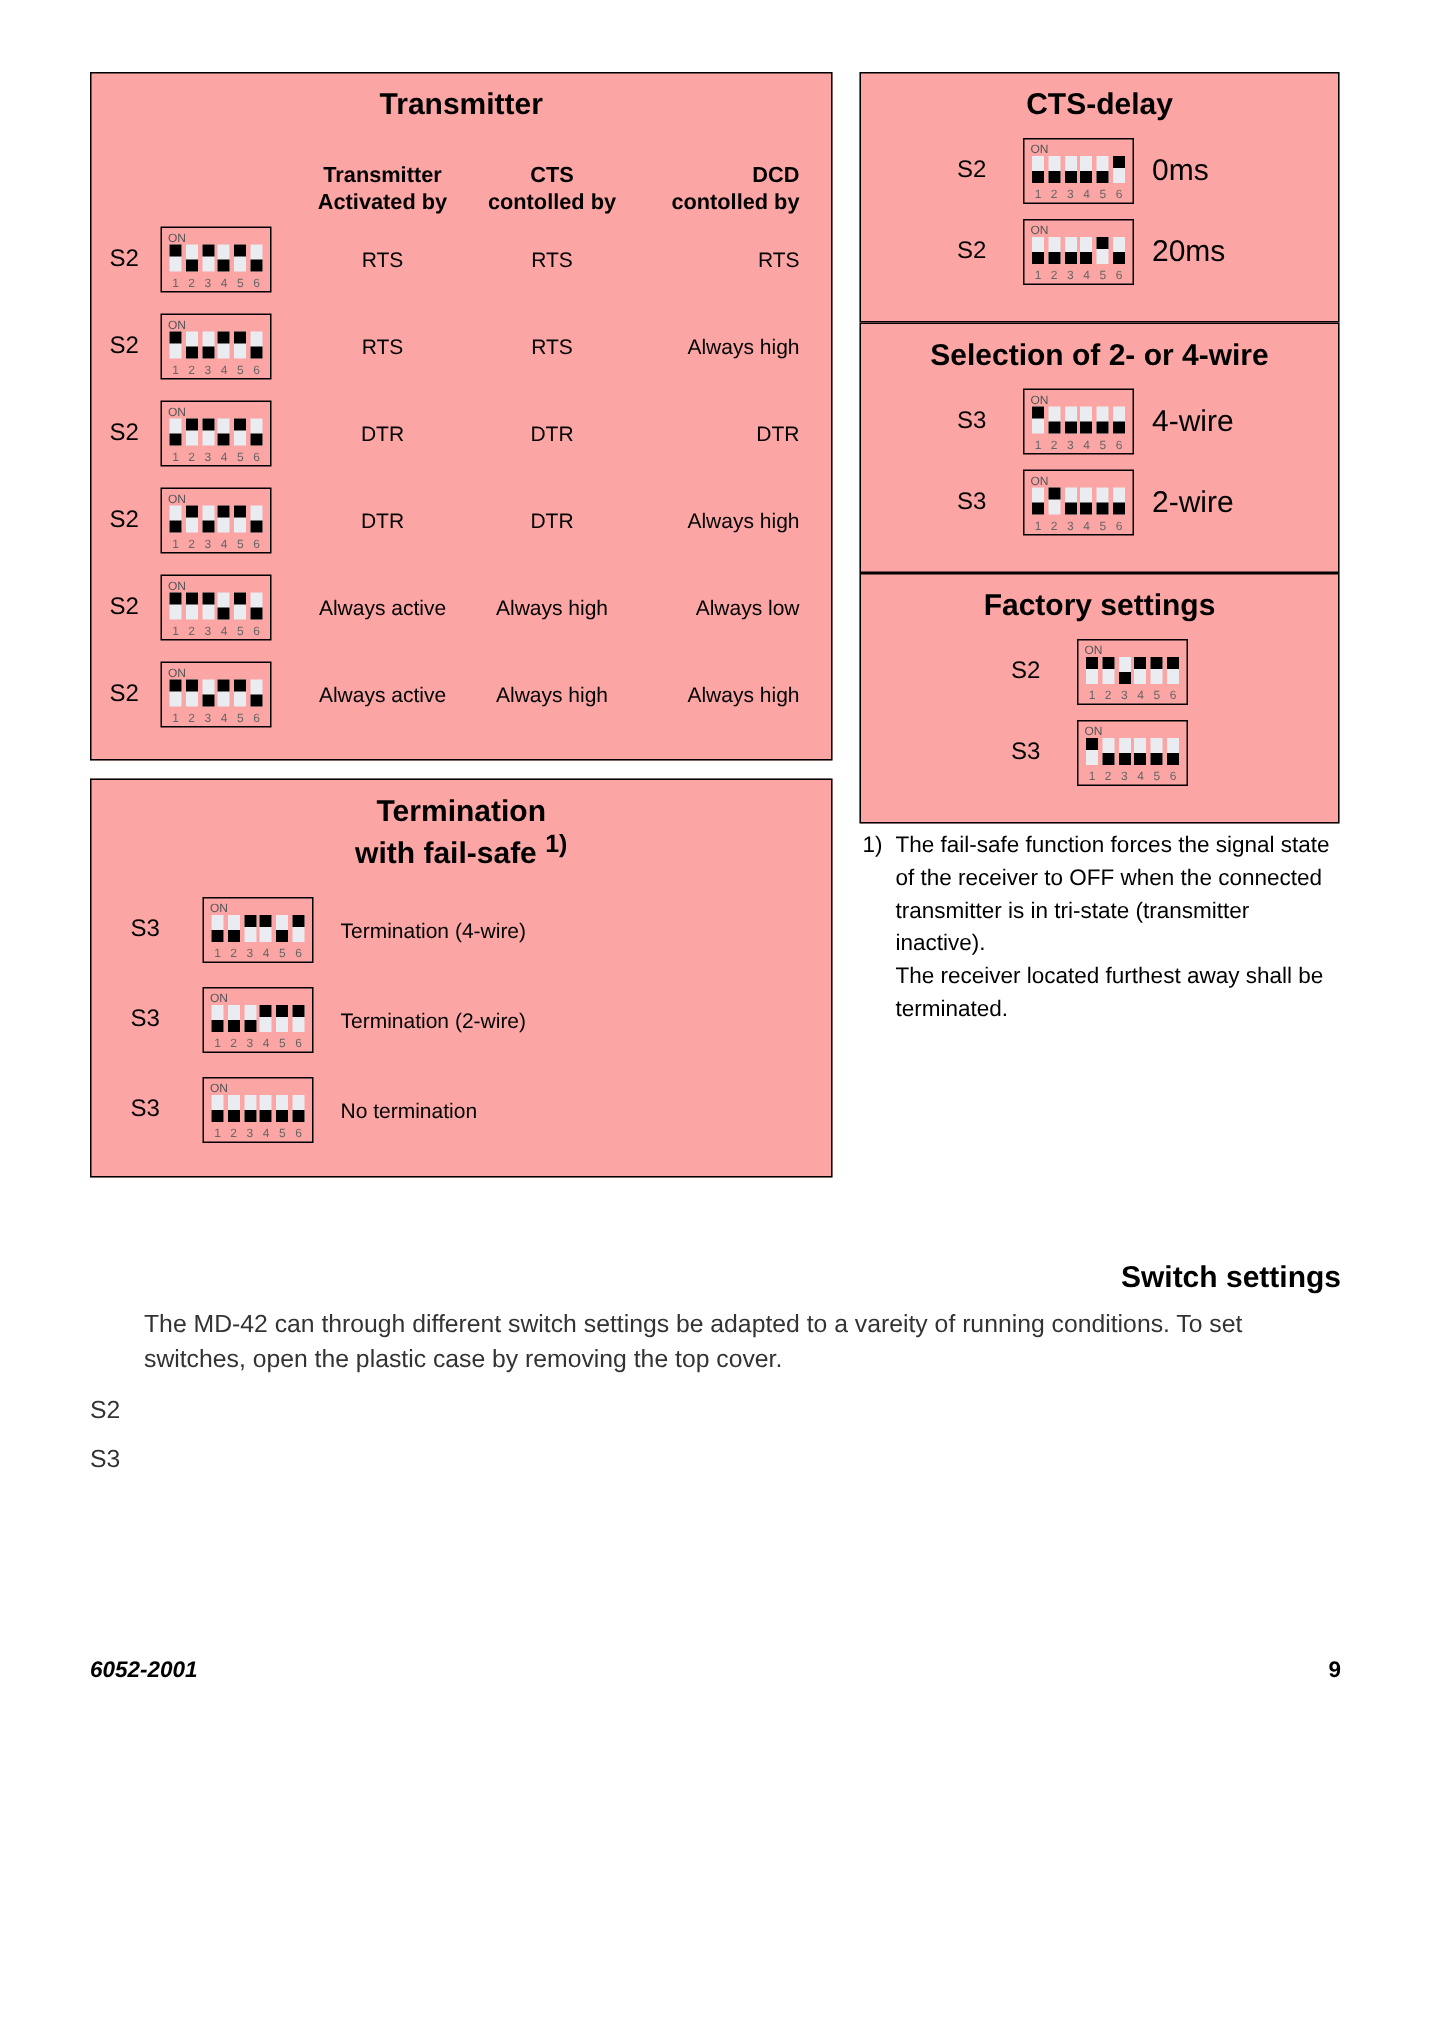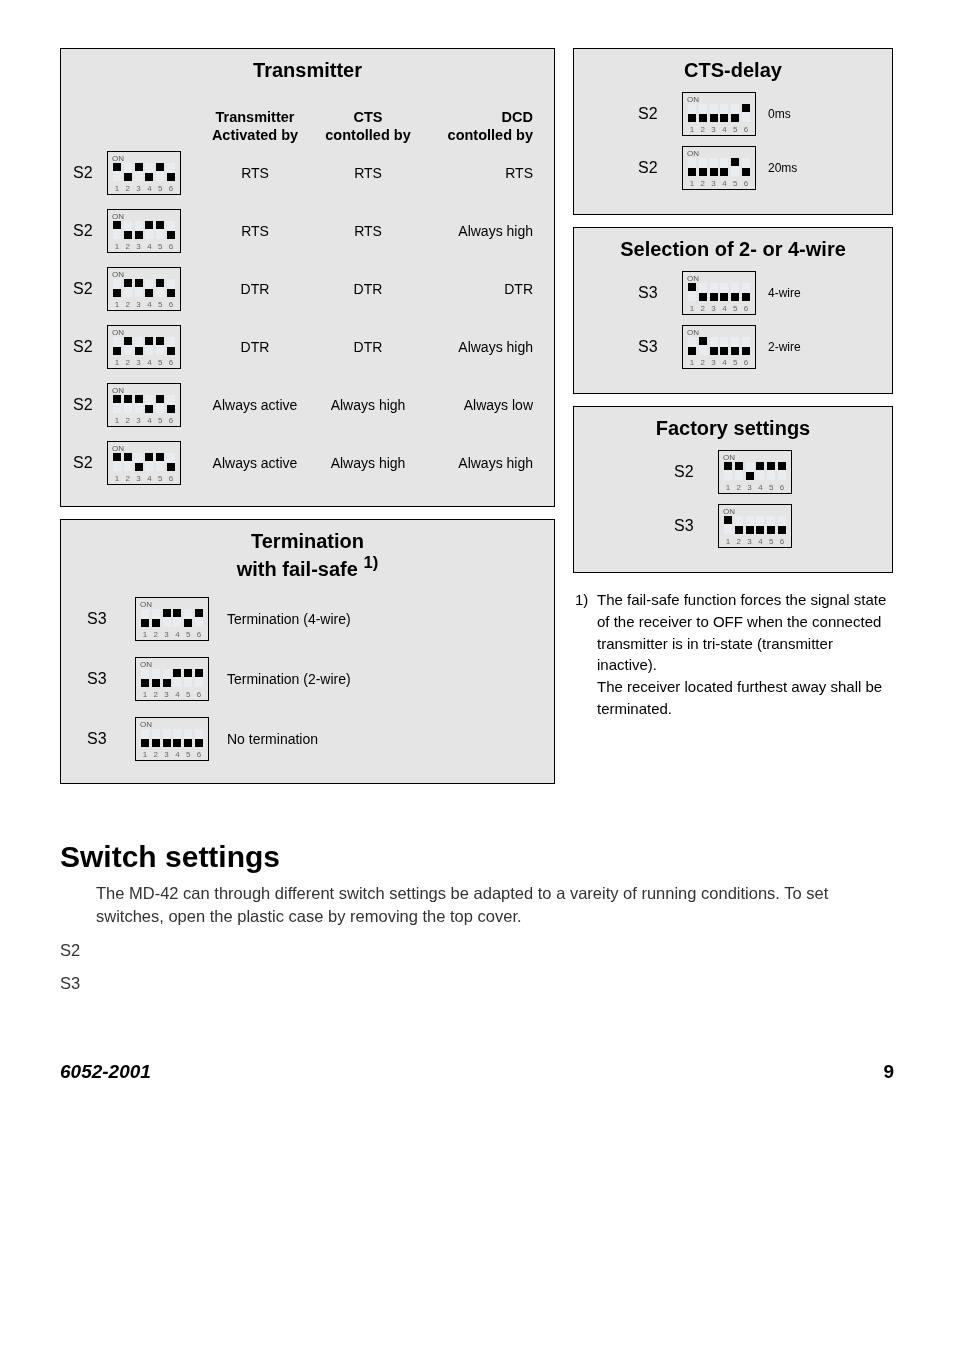--- a/index.html
+++ b/index.html
@@ -11,26 +11,26 @@
     background: #fff;
     color: #000;
   }
   .page {
     display: flex;
     gap: 18px;
     margin-bottom: 56px;
   }
   .col { display: flex; flex-direction: column; }
   .left { width: 495px; gap: 12px; }
-  .right { width: 320px; gap: 12px; }
+  .right { width: 320px; gap: 0; }
 
   .box {
     border: 1.5px solid #000;
     padding: 10px 12px 14px 12px;
-    background: #e5e5e5;
+    background: #fca5a5;
   }
 
   
   .dip {
     display: inline-block;
     border: 1.5px solid #000;
     width: 72px;
     height: 42px;
     position: relative;
     vertical-align: middle;
@@ -117,44 +117,45 @@
     margin-bottom: 8px;
   }
   .line {
     display: flex;
     align-items: center;
     justify-content: center;
     gap: 12px;
     margin: 10px 0;
   }
   .line .lab { font-size: 16px; width: 32px; }
-  .line .txt { font-size: 12px; width: 60px; }
+  .line .txt { font-size: 20px; width: 60px; }
 
   .note {
     font-size: 15px;
     line-height: 1.45;
     padding: 4px 2px 0 2px;
   }
 
   
   .term-row {
     display: flex;
     align-items: center;
     gap: 18px;
     margin: 16px 0 8px 14px;
   }
   .term-row .lab { width: 30px; font-size: 16px; }
   .term-row .txt { font-size: 14px; }
 
   
   h2.section {
-    font-size: 30px;
+    font-size: 20px;
     font-weight: bold;
     margin: 0 0 8px 0;
     color: #000;
+    text-align: right;
   }
   .body-text {
     font-size: 16.5px;
     line-height: 1.4;
     color: #333;
     margin-bottom: 10px;
     margin-left: 36px;
   }
   .def-list { margin: 8px 0; }
   .def-row {
@@ -163,22 +164,22 @@
     line-height: 1.5;
     color: #333;
     margin-bottom: 8px;
   }
   .def-row .k { width: 40px; flex-shrink: 0; }
   .def-row .v { }
 
   .footer {
     display: flex;
     justify-content: space-between;
-    font-size: 19px;
-    margin-top: 66px;
+    font-size: 15px;
+    margin-top: 120px;
     align-items: center;
   }
   .footer .l { font-style: italic; font-weight: bold; }
   .footer .r { font-weight: bold; }
 </style>
 </head>
 <body>
 
 <div class="page">
 

